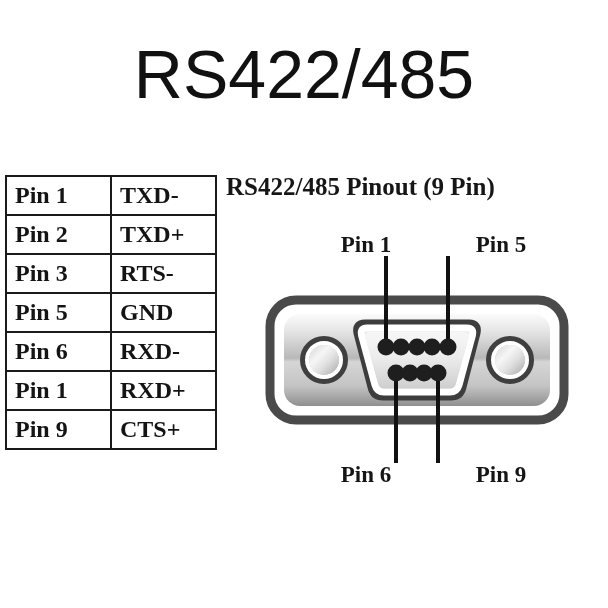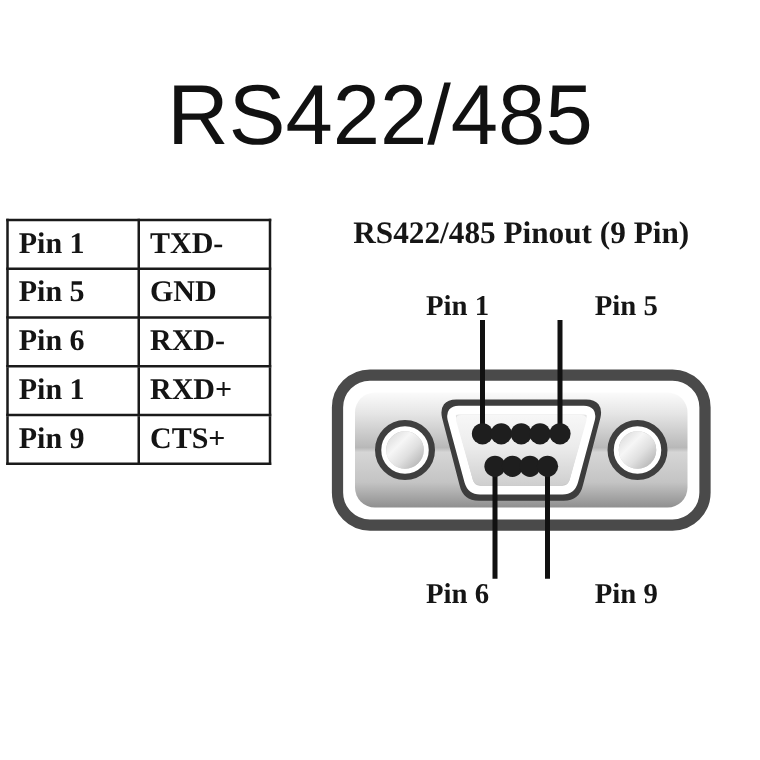--- a/index.html
+++ b/index.html
@@ -13,21 +13,21 @@
     position: relative;
     overflow: hidden;
     font-family: "Liberation Serif", serif;
     color: #111111;
   }
 
   
   #main-title {
     position: absolute;
     left: 0;
-    top: 52px;
+    top: 34px;
     width: 608px;
     text-align: center;
     font-family: "Liberation Sans", sans-serif;
     font-size: 68px;
     line-height: 80px;
     font-weight: 400;
     letter-spacing: 0px;
     color: #111111;
     white-space: nowrap;
   }
@@ -61,21 +61,21 @@
     width: 95px;
     font-weight: bold;
   }
 
   
   #pinout-heading {
     position: absolute;
     left: 226px;
     top: 172px;
     width: 382px;
-    text-align: center;
+    text-align: left;
     font-size: 25px;
     line-height: 30px;
     font-weight: bold;
     color: #161616;
     white-space: nowrap;
   }
 
   #connector-area {
     position: absolute;
     left: 226px;
@@ -111,20 +111,28 @@
 </head>
 <body>
 
 <div id="main-title">RS422/485</div>
 
 <table id="pin-table">
   <tbody>
     <tr>
       <td class="pin-col">Pin 1</td>
       <td class="sig-col">TXD-</td>
+    </tr>
+    <tr>
+      <td class="pin-col">Pin 2</td>
+      <td class="sig-col">TXD+</td>
+    </tr>
+    <tr>
+      <td class="pin-col">Pin 3</td>
+      <td class="sig-col">RTS-</td>
     </tr>
     <tr>
       <td class="pin-col">Pin 5</td>
       <td class="sig-col">GND</td>
     </tr>
     <tr>
       <td class="pin-col">Pin 6</td>
       <td class="sig-col">RXD-</td>
     </tr>
     <tr>

